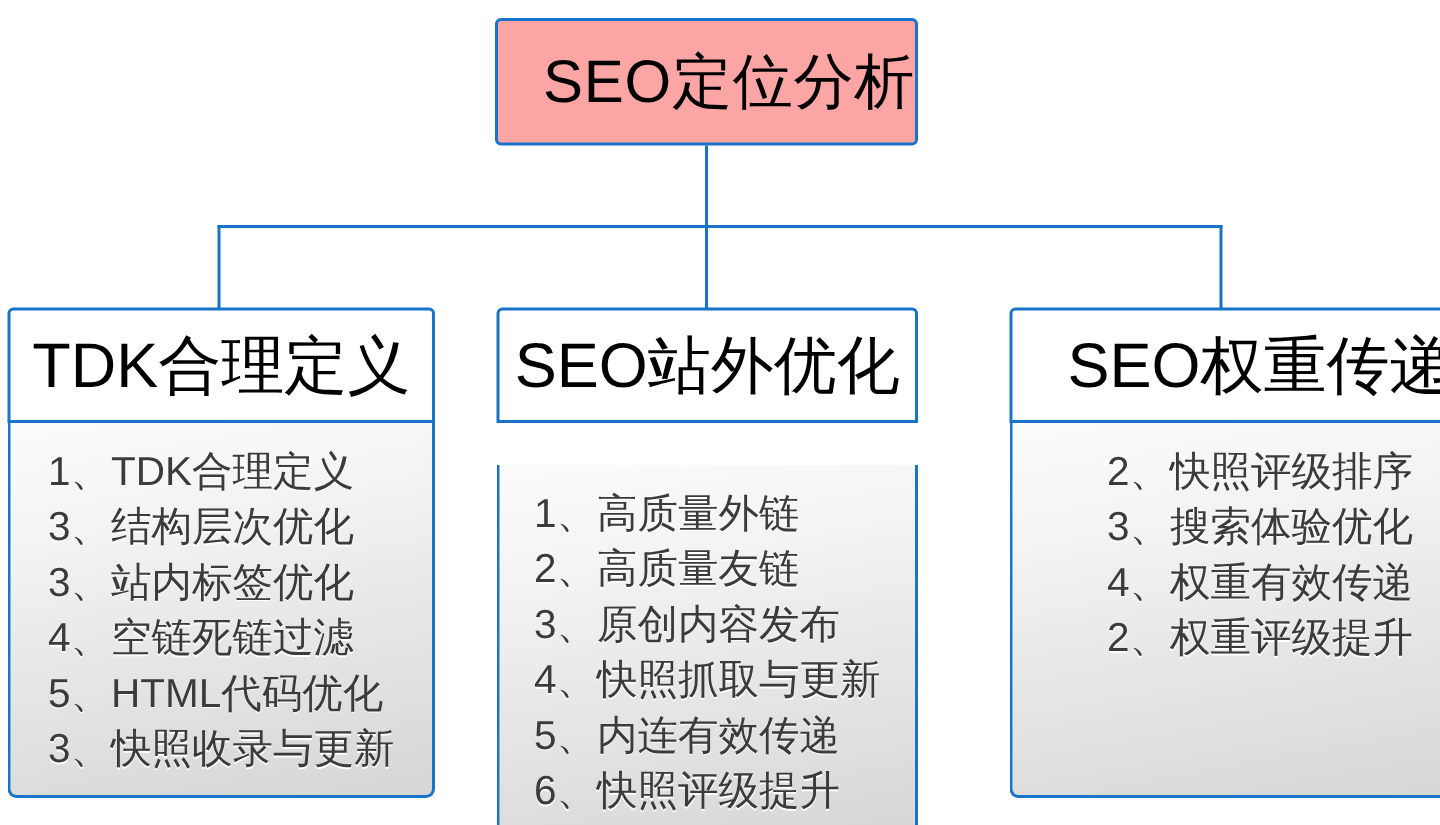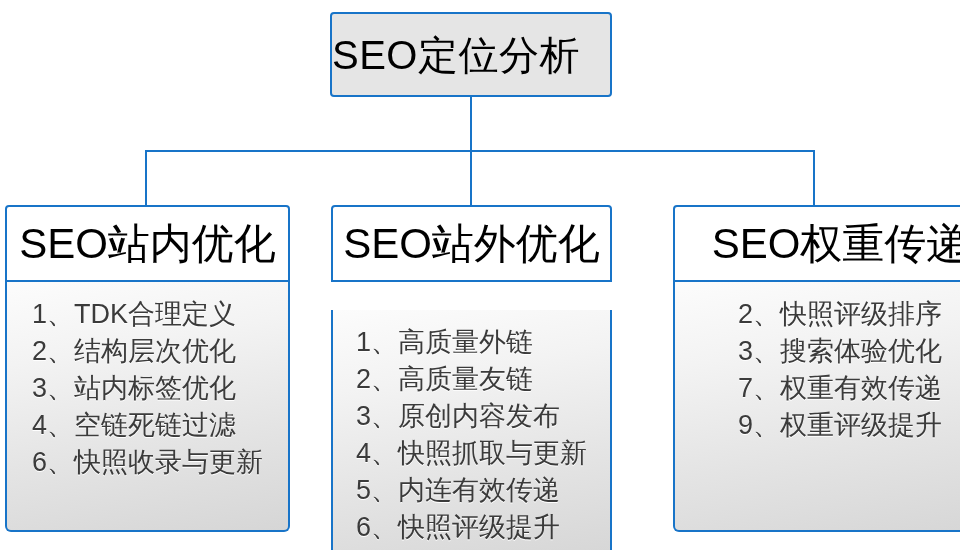--- a/index.html
+++ b/index.html
@@ -22,24 +22,24 @@
   
   .root-node {
     position: absolute;
     left: 330px;
     top: 12px;
     width: 282px;
     height: 85px;
     box-sizing: border-box;
     border: 2px solid #1874C8;
     border-radius: 4px;
-    background: #e5e5e5;
+    background: #fca5a5;
     display: flex;
     align-items: center;
-    justify-content: flex-start;
+    justify-content: flex-end;
   }
   .root-label {
     font-size: 40px;
     line-height: 1;
     color: #000000;
     letter-spacing: 0.5px;
     white-space: nowrap;
   }
 
   
@@ -116,29 +116,30 @@
   </div>
 
   <div class="connector conn-v-root"></div>
   <div class="connector conn-h-bus"></div>
   <div class="connector conn-v-left"></div>
   <div class="connector conn-v-mid"></div>
   <div class="connector conn-v-right"></div>
 
   <div class="column col-1">
     <div class="col-header">
-      <span class="col-header-label">SEO站内优化</span>
+      <span class="col-header-label">TDK合理定义</span>
     </div>
     <div class="col-list">
       <div class="list-items">
         <div class="list-item">1、TDK合理定义</div>
-        <div class="list-item">2、结构层次优化</div>
+        <div class="list-item">3、结构层次优化</div>
         <div class="list-item">3、站内标签优化</div>
         <div class="list-item">4、空链死链过滤</div>
-        <div class="list-item">6、快照收录与更新</div>
+        <div class="list-item">5、HTML代码优化</div>
+        <div class="list-item">3、快照收录与更新</div>
       </div>
     </div>
   </div>
 
   <div class="column col-2">
     <div class="col-header">
       <span class="col-header-label">SEO站外优化</span>
     </div>
     <div class="col-list">
       <div class="list-items">
@@ -153,19 +154,19 @@
   </div>
 
   <div class="column col-3">
     <div class="col-header">
       <span class="col-header-label">SEO权重传递</span>
     </div>
     <div class="col-list">
       <div class="list-items">
         <div class="list-item">2、快照评级排序</div>
         <div class="list-item">3、搜索体验优化</div>
-        <div class="list-item">7、权重有效传递</div>
-        <div class="list-item">9、权重评级提升</div>
+        <div class="list-item">4、权重有效传递</div>
+        <div class="list-item">2、权重评级提升</div>
       </div>
     </div>
   </div>
 
 </div>
 
 </body></html>

